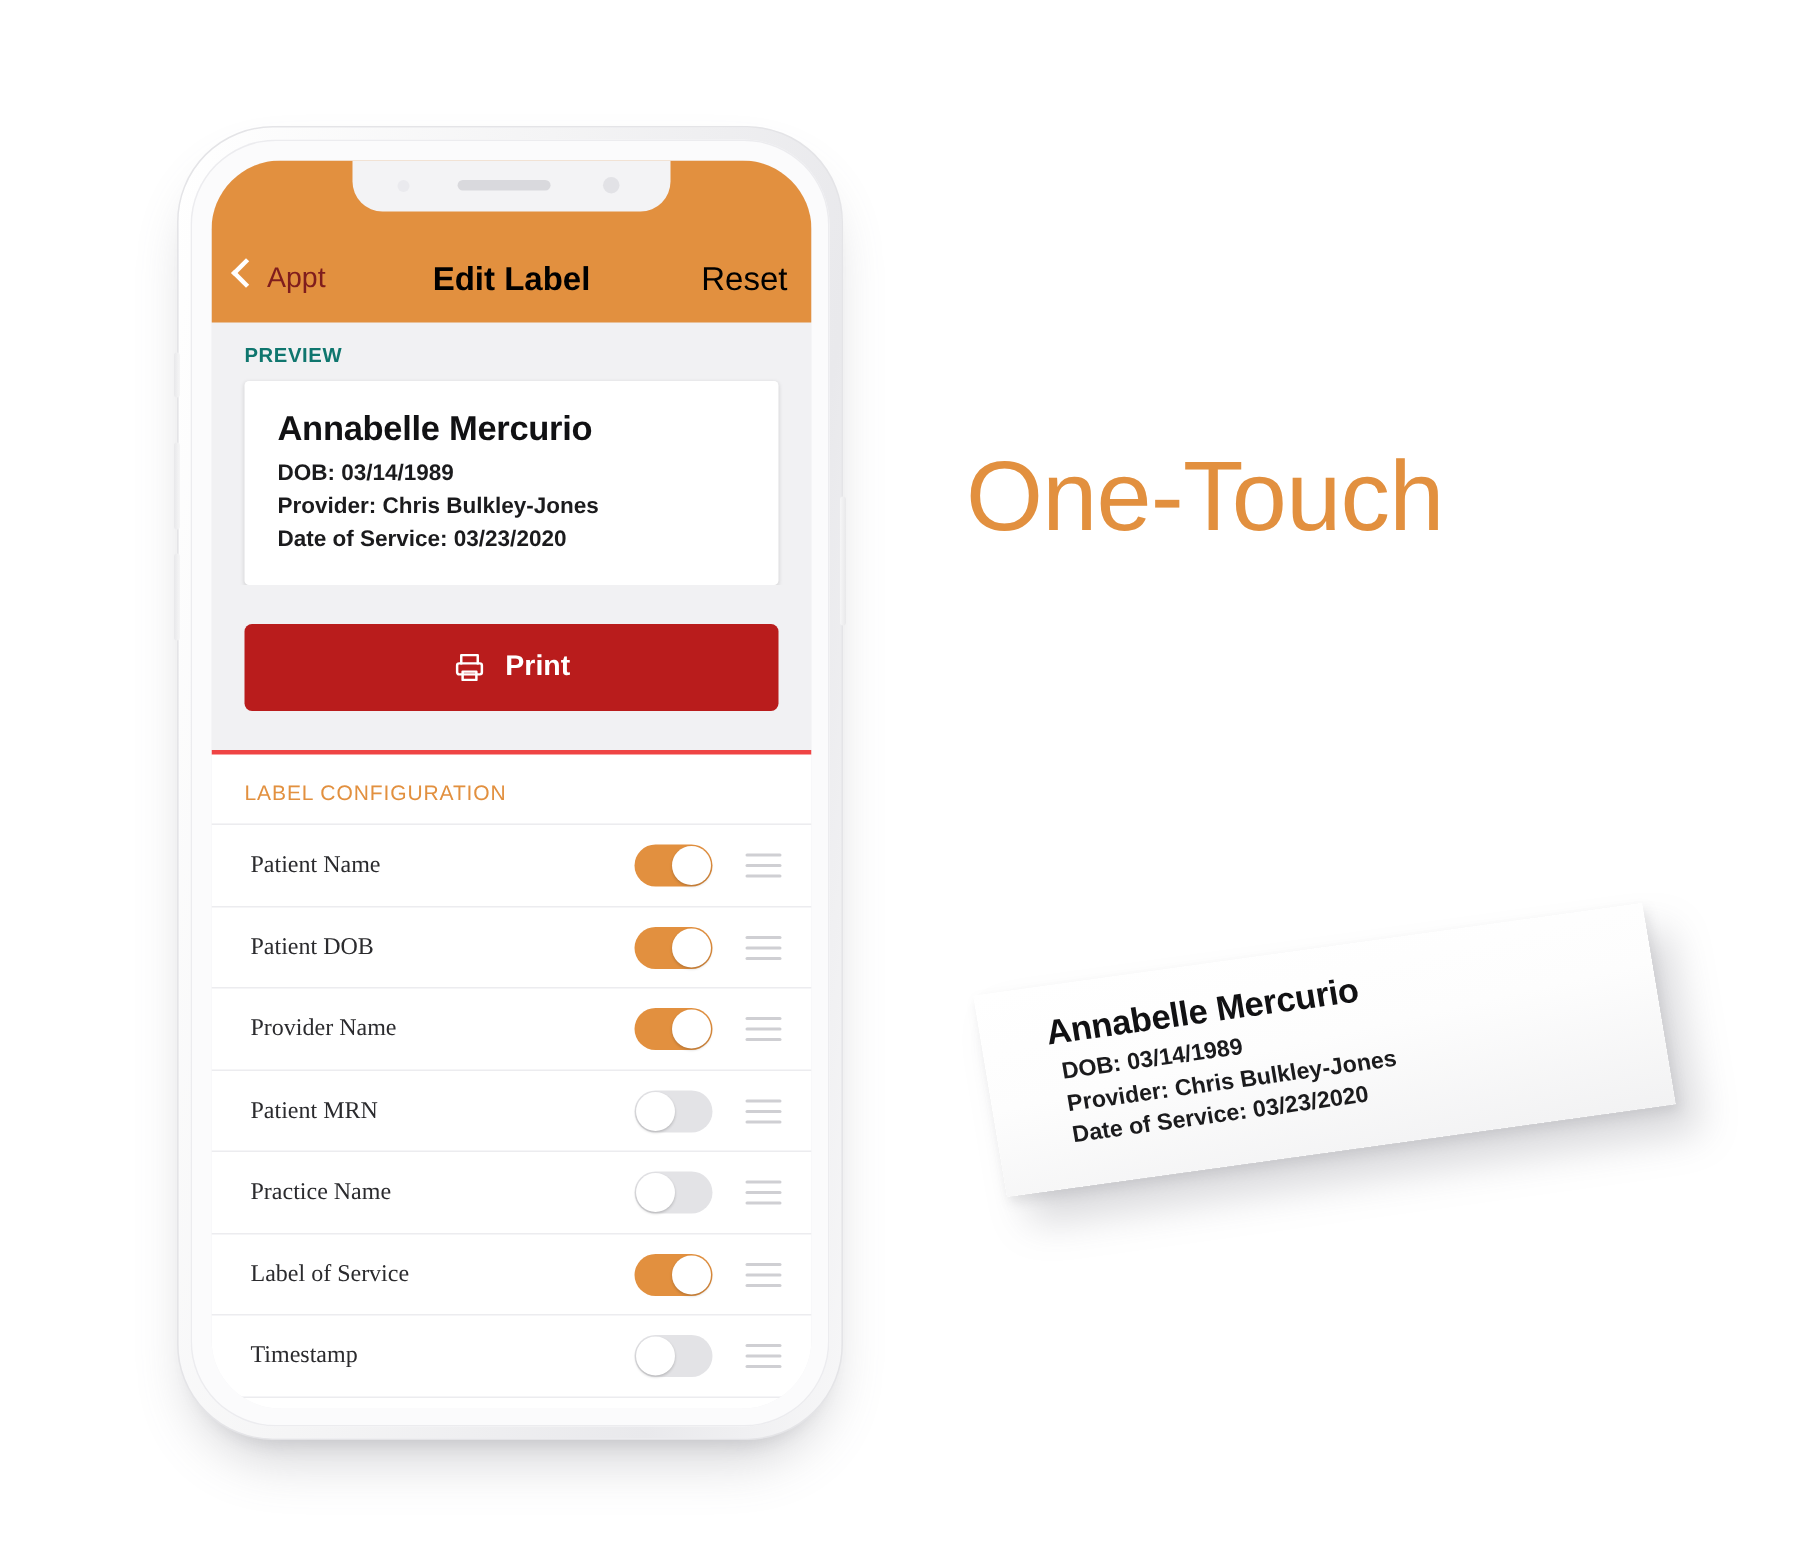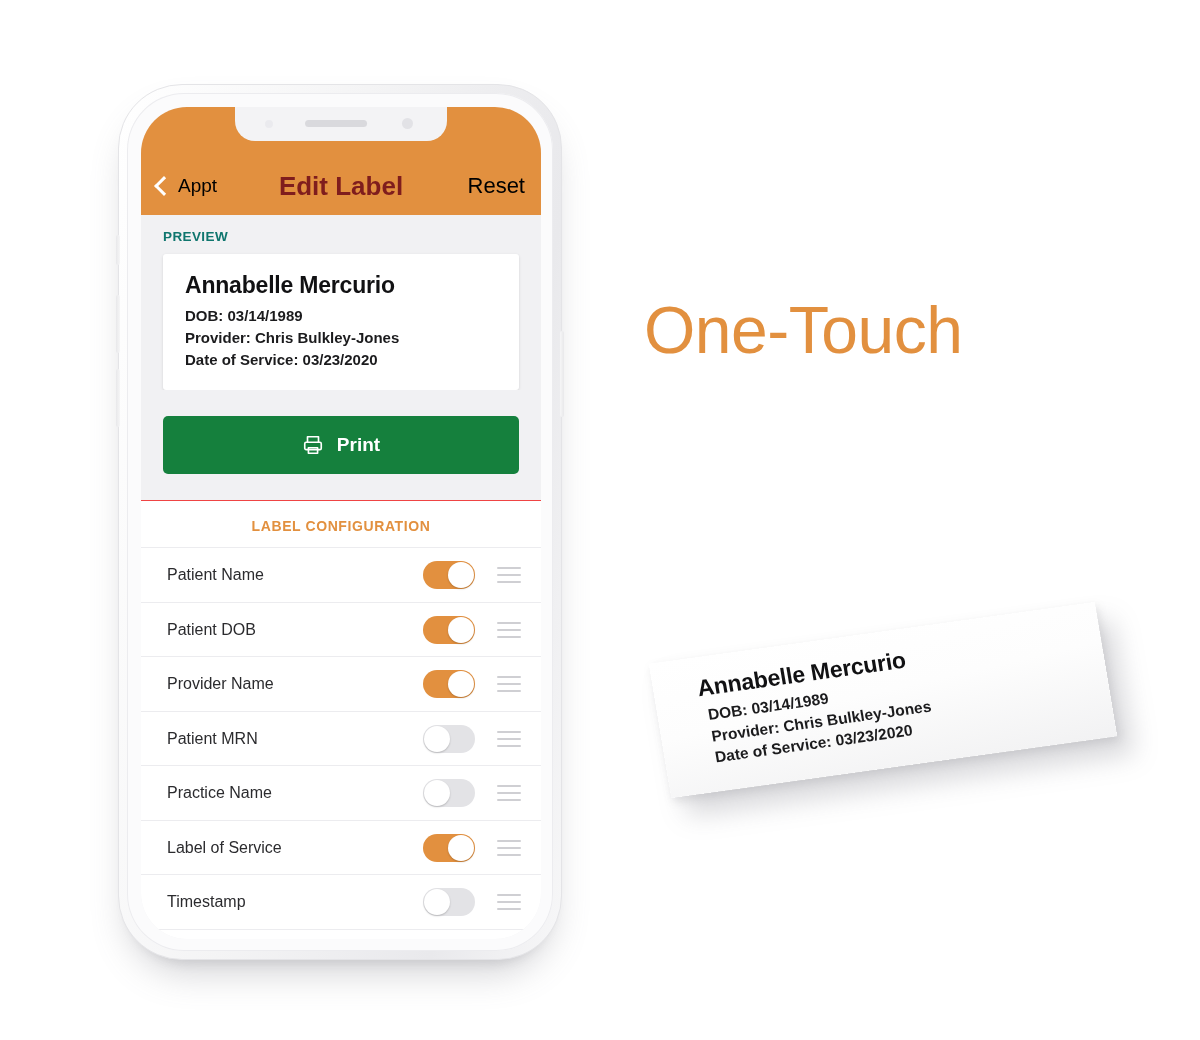--- a/index.html
+++ b/index.html
@@ -128,42 +128,41 @@
     right: 0;
     bottom: 0;
     height: 58px;
     display: flex;
     align-items: center;
     padding: 0 16px;
     box-sizing: border-box;
   }
   .nav-back {
     display: flex;
-    align-items: center;
     gap: 5px;
-    color: #000000;
+    color: #7f1d1d;
     font-size: 19px;
     cursor: pointer;
   }
   .chev-left {
     display: inline-block;
     width: 11px;
     height: 11px;
     border-left: 3px solid #ffffff;
     border-bottom: 3px solid #ffffff;
     transform: rotate(45deg);
     margin-right: 2px;
   }
   .nav-title {
     position: absolute;
     left: 0;
     right: 0;
     text-align: center;
-    color: #7f1d1d;
-    font-size: 26px;
+    color: #000000;
+    font-size: 22px;
     font-weight: bold;
     pointer-events: none;
   }
   .nav-reset {
     margin-left: auto;
     color: #000000;
     font-size: 22px;
     cursor: pointer;
     z-index: 2;
   }
@@ -201,61 +200,61 @@
     line-height: 1.45;
   }
 
   
   .print-wrap {
     background: #f1f1f3;
     padding: 26px 22px 26px 22px;
   }
   .print-btn {
     height: 58px;
-    background: #15803d;
+    background: #b91c1c;
     border-radius: 5px;
     display: flex;
     align-items: center;
     justify-content: center;
     gap: 13px;
     cursor: pointer;
   }
   .print-label {
     color: #ffffff;
     font-size: 19px;
     font-weight: bold;
   }
   .printer-icon { display: block; }
 
   
   .config-head {
     background: #ffffff;
     color: #e2903f;
     font-size: 14px;
-    font-weight: bold;
+    font-weight: normal;
     letter-spacing: 0.6px;
     padding: 17px 22px 13px 22px;
-    border-top: 1px solid #ef4444;
-    text-align: center;
+    border-top: 3px solid #ef4444;
   }
   .config-list {
     background: #ffffff;
   }
   .config-row {
     display: flex;
     align-items: center;
     height: 54.5px;
     padding: 0 20px 0 26px;
     border-top: 1px solid #ececef;
     box-sizing: border-box;
   }
   .row-label {
     font-size: 16px;
     color: #2b2b2e;
     flex: 1;
+    font-family: Liberation Serif, serif;
   }
   .toggle {
     width: 52px;
     height: 28px;
     border-radius: 14px;
     position: relative;
     cursor: pointer;
     flex: none;
     margin-right: 22px;
   }

